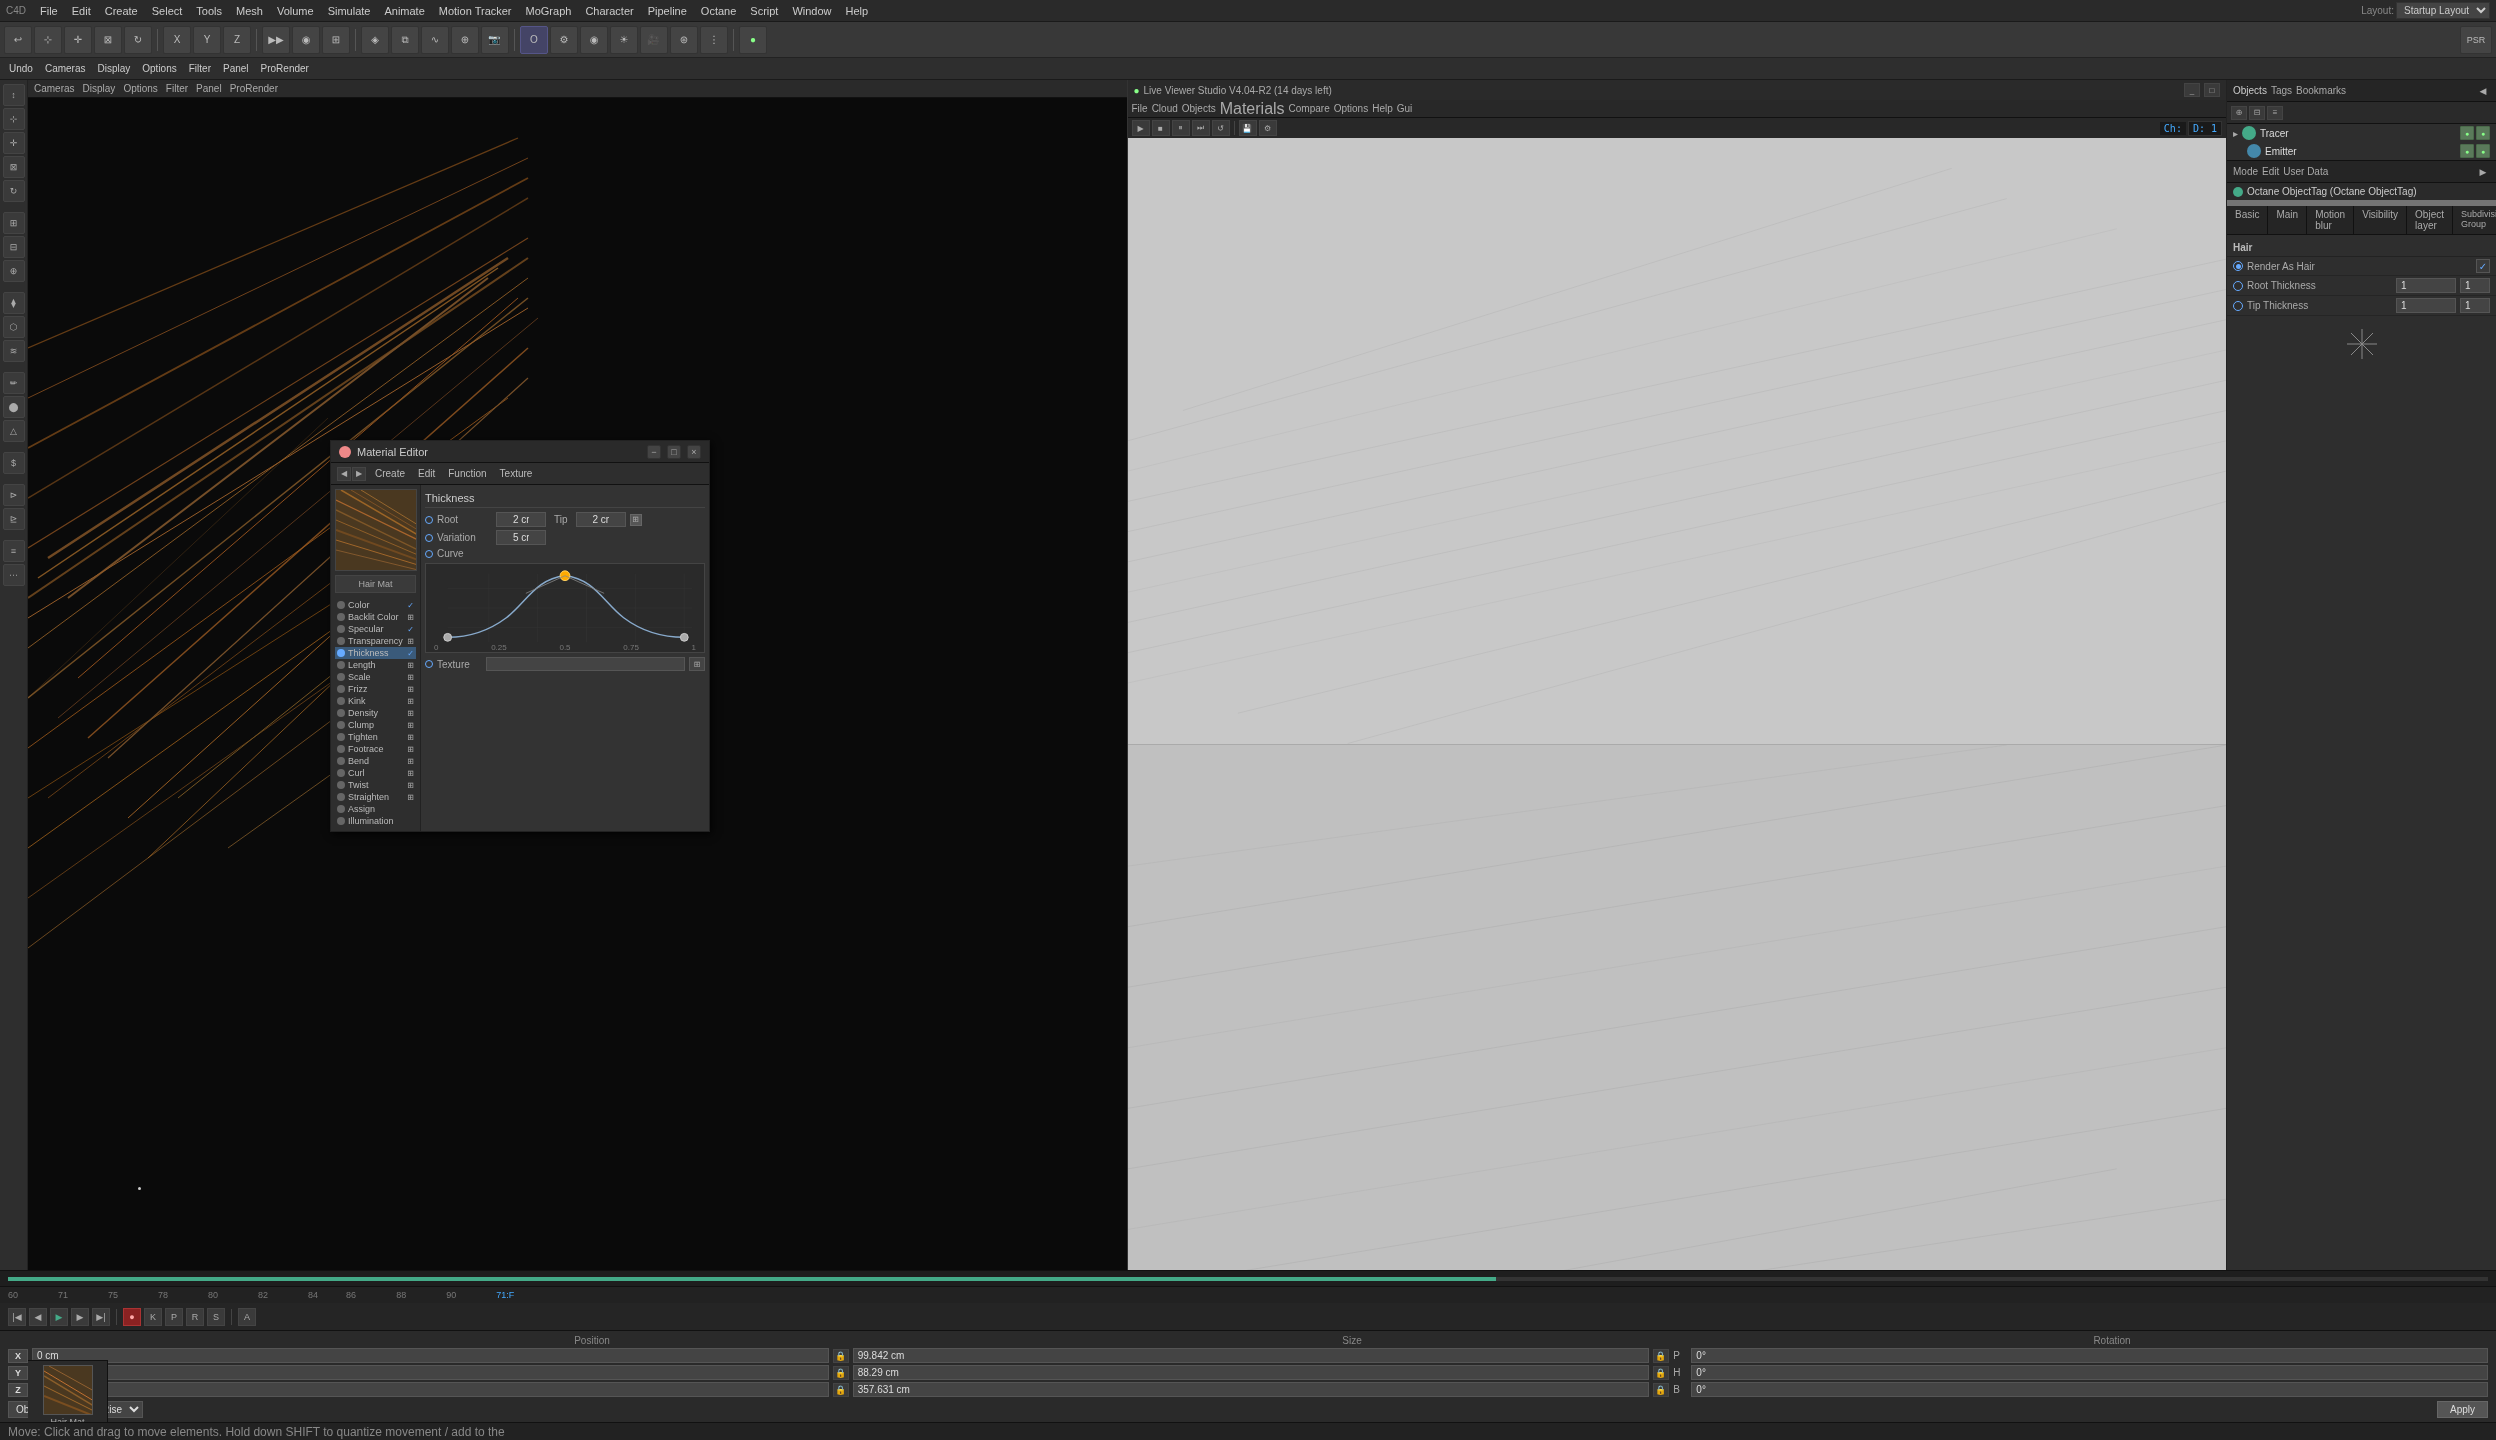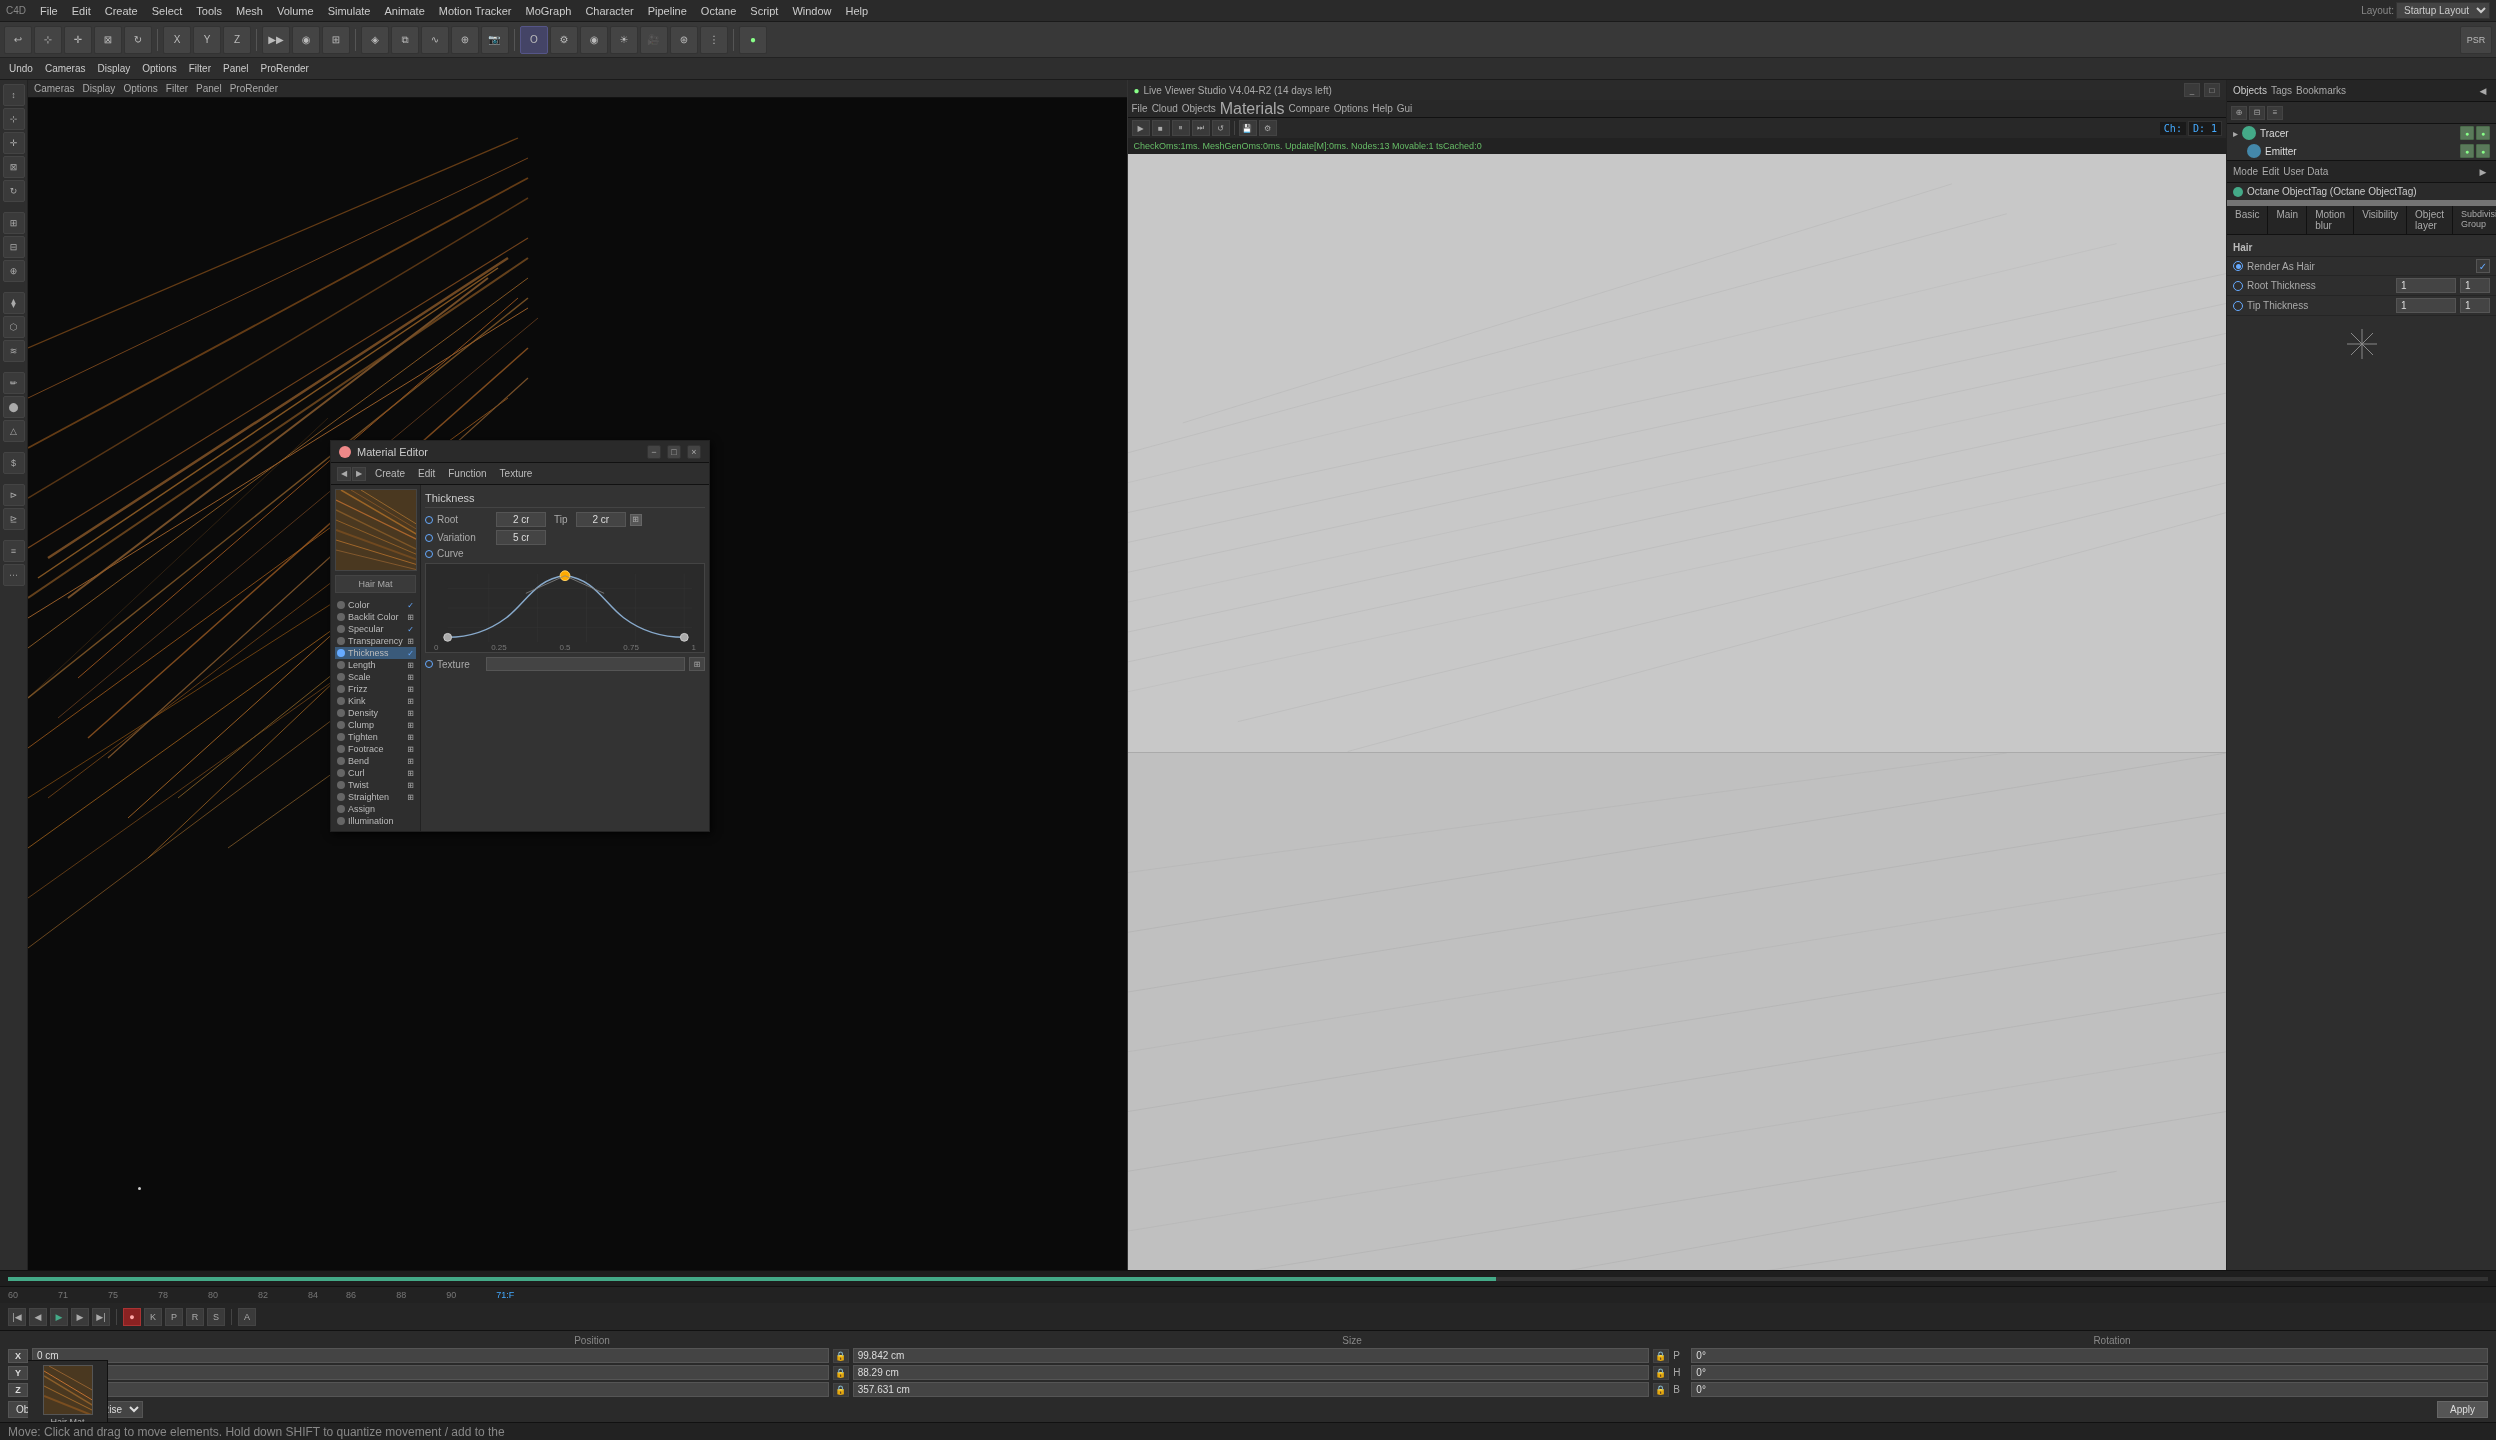--- a/index.html
+++ b/index.html
@@ -606,21 +606,20 @@
           <div class="oct-btn">↺</div>
           <div style="width:1px;height:14px;background:#444;margin:0 2px;"></div>
           <div class="oct-btn">💾</div>
           <div class="oct-btn">⚙</div>
           <div style="flex:1;"></div>
 
           <span class="frame-counter">Ch: </span>
           <div style="background:#1a1a1a;border:1px solid #333;padding:1px 4px;font-size:10px;color:#4af;font-family:monospace;">D: 1</div>
         </div>
 
-        <div class="octane-status">CheckOms:1ms. MeshGenOms:0ms. Update[M]:0ms. Nodes:13 Movable:1 tsCached:0</div>
 
         <div style="flex:1; background:#c8c8c8; position:relative; overflow:hidden; border-bottom:1px solid #aaa;">
 
           <svg width="100%" height="100%" xmlns="http://www.w3.org/2000/svg" style="position:absolute;top:0;left:0;">
             <g opacity="0.3">
               <line x1="0" y1="60%" x2="100%" y2="20%" stroke="#888" stroke-width="0.5"></line>
               <line x1="0" y1="65%" x2="100%" y2="25%" stroke="#888" stroke-width="0.5"></line>
               <line x1="0" y1="70%" x2="100%" y2="30%" stroke="#888" stroke-width="0.5"></line>
               <line x1="0" y1="75%" x2="100%" y2="35%" stroke="#999" stroke-width="0.5"></line>
               <line x1="0" y1="80%" x2="100%" y2="40%" stroke="#888" stroke-width="0.5"></line>

